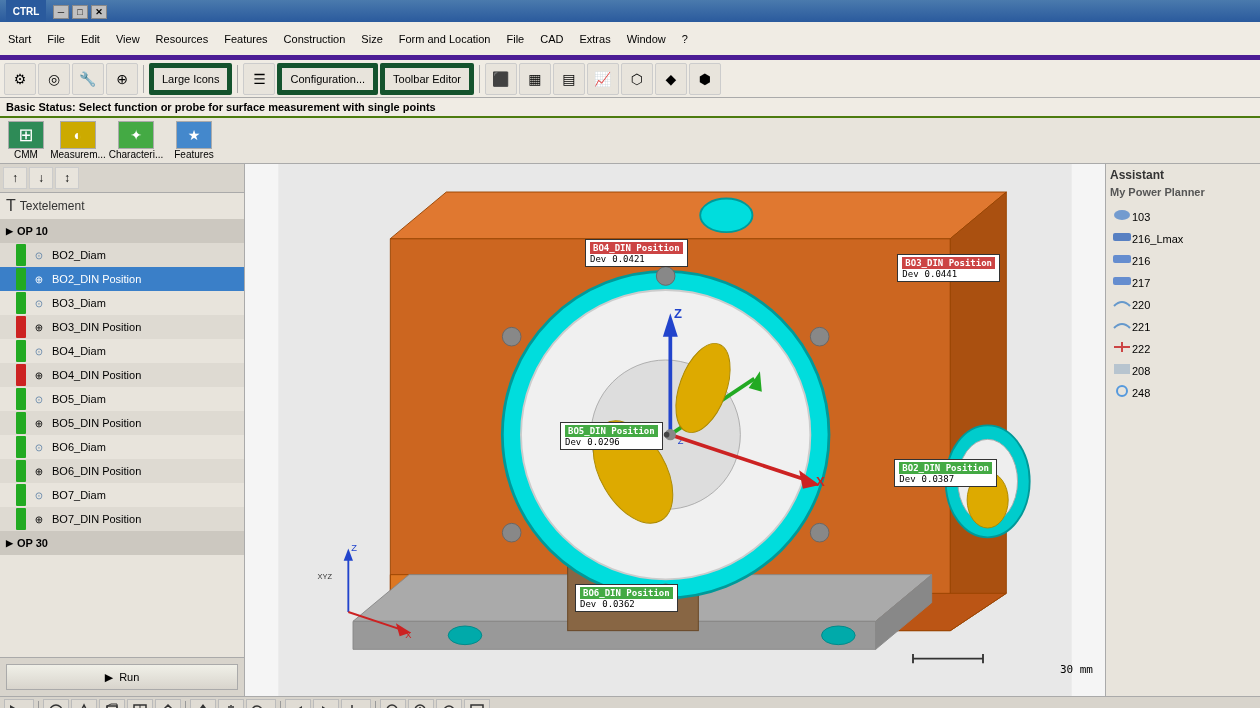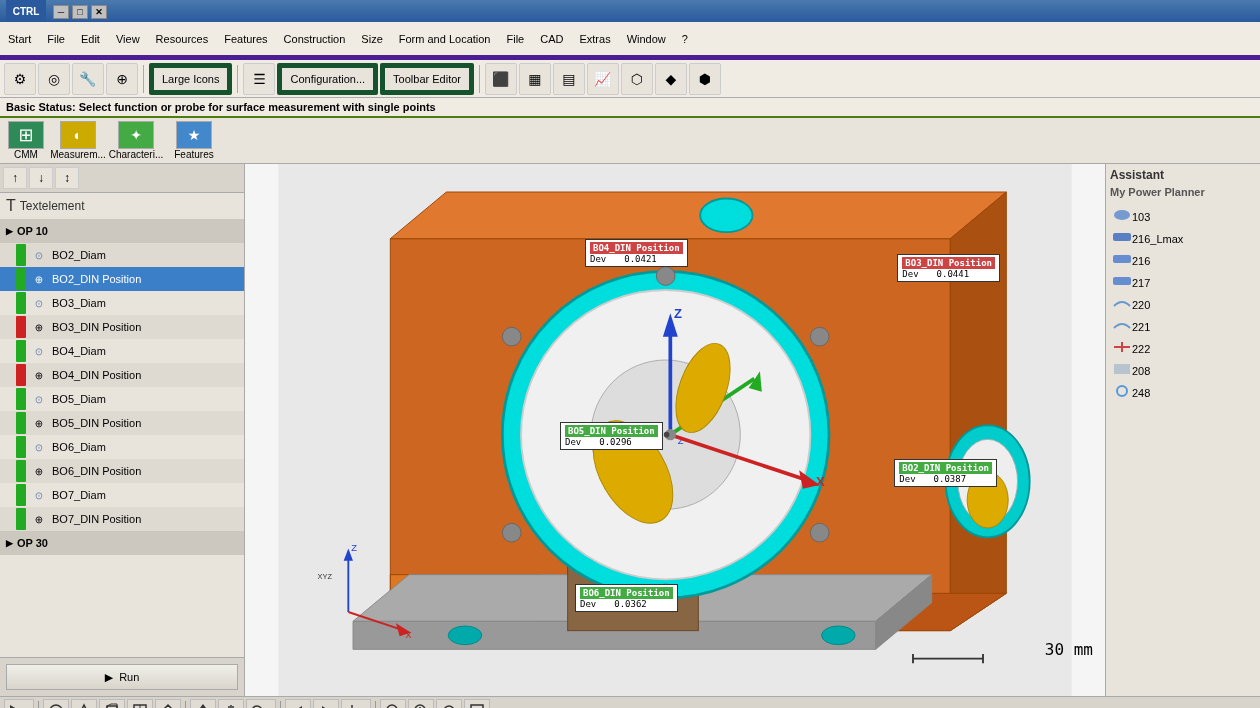--- a/index.html
+++ b/index.html
@@ -270,21 +270,21 @@
       background: #cc4444;
       color: white;
       font-weight: bold;
       padding: 1px 3px;
       font-size: 9px;
       display: block;
     }
     .label-title.green { background: #44aa44; }
     .label-dev {
       display: flex;
-      gap: 18px;
+      gap: 6px;
       font-size: 9px;
     }
 
     .ctrl-btn {
       position: absolute;
       right: 0;
       top: 0;
       background: #2a5a9d;
       color: white;
       width: 40px;
@@ -601,21 +601,21 @@
       </div>
 
       <div class="label-box" style="right:108px;top:295px;">
         <span class="label-title green">BO2_DIN Position</span>
         <div class="label-dev">
           <span>Dev</span>
           <span>0.0387</span>
         </div>
       </div>
 
-      <div style="position:absolute;bottom:37px;right:12px;font-size:16px;font-family:monospace;">30 mm</div>
+      <div style="position:absolute;bottom:20px;right:12px;font-size:11px;font-family:monospace;">30 mm</div>
     </div>
 
     <div id="right-panel">
       <div class="assistant-title">Assistant</div>
       <div class="power-feature-title">My Power Planner</div>
 
       <div class="feature-item">
         <div class="feature-icon">
           <svg width="20" height="14">
               <ellipse cx="10" cy="7" rx="8" ry="5" fill="#5588cc" opacity="0.8"></ellipse>

